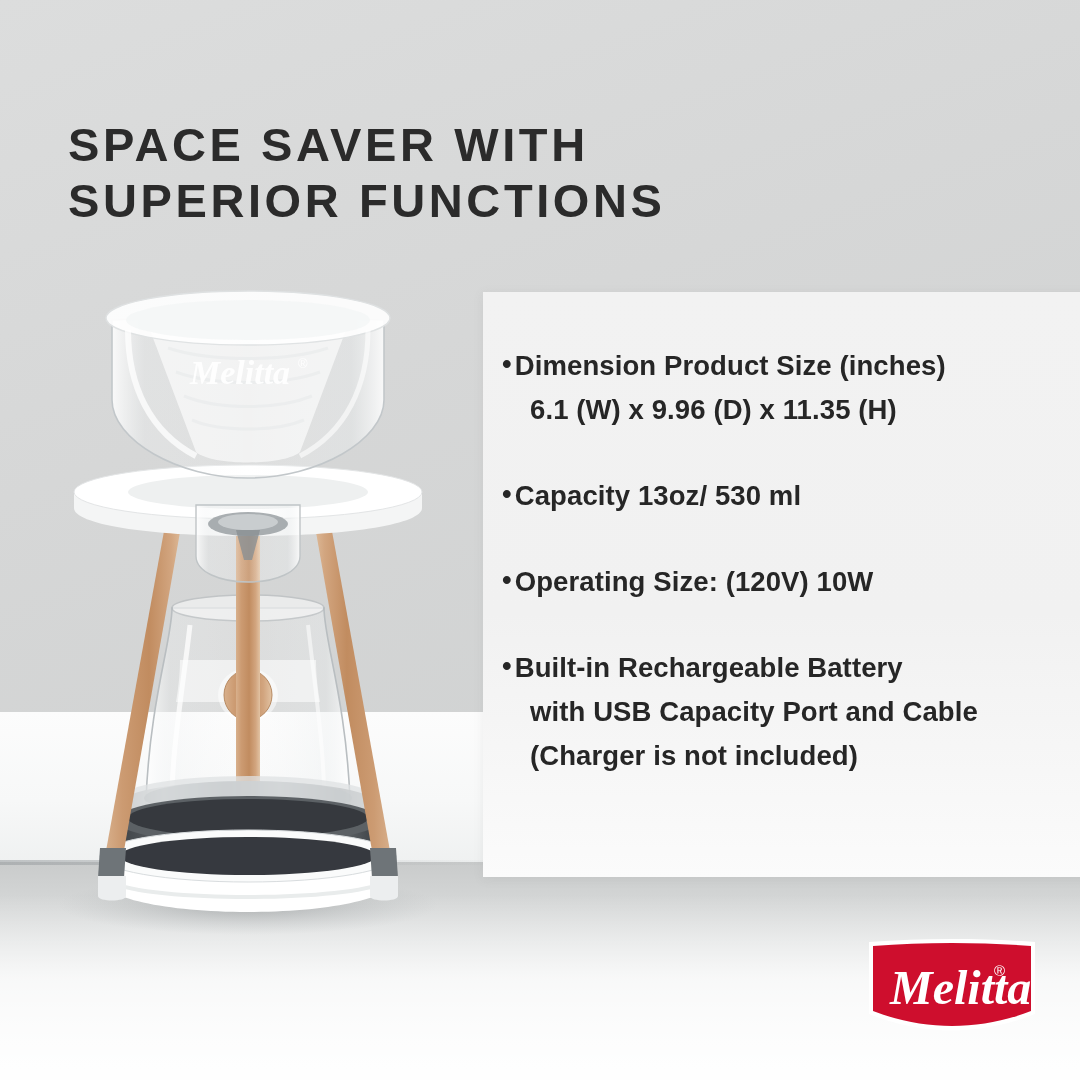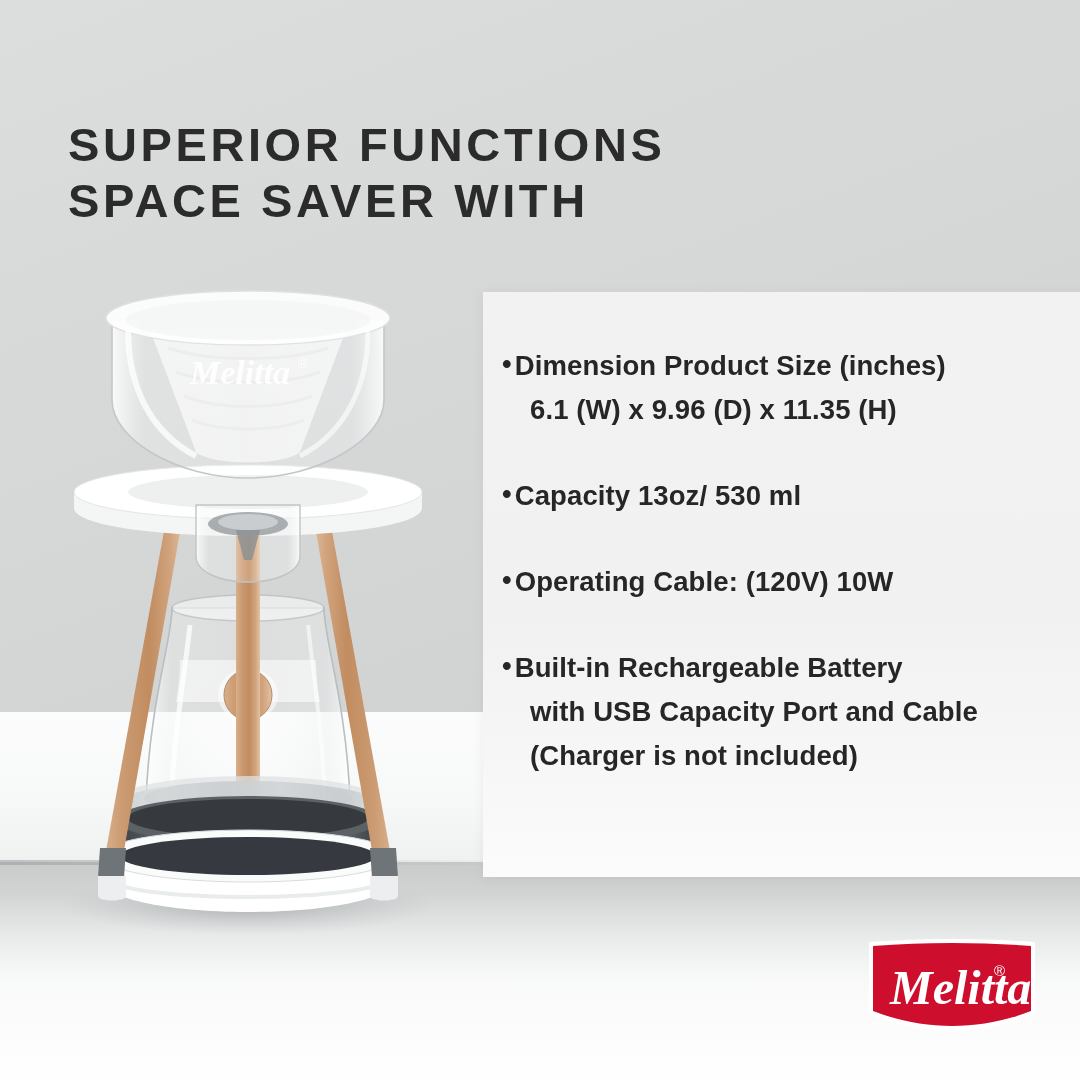--- a/index.html
+++ b/index.html
@@ -122,22 +122,22 @@
 
 <div class="canvas">
 
   <div class="bg-wall"></div>
   <div class="bg-table"></div>
   <div class="bg-floor"></div>
   <div class="bg-floor-gloss"></div>
   <div class="bg-table-edge"></div>
 
   <h1 class="headline">
+    <span class="line">SPACE SAVER WITH</span>
     <span class="line">SUPERIOR FUNCTIONS</span>
-    <span class="line">SPACE SAVER WITH</span>
   </h1>
 
   <div class="product">
     <svg width="520" height="1080" viewBox="0 0 520 1080" xmlns="http://www.w3.org/2000/svg">
       <defs>
         <linearGradient id="woodGrad" x1="0" y1="0" x2="1" y2="0">
           <stop offset="0%" stop-color="#D8B08C"></stop>
           <stop offset="22%" stop-color="#CC9B72"></stop>
           <stop offset="55%" stop-color="#C18C60"></stop>
           <stop offset="82%" stop-color="#D2A57F"></stop>
@@ -254,21 +254,21 @@
       <li class="spec-item">
         <span class="spec-line first"><span class="spec-bullet">•</span><span>Dimension Product Size (inches)</span></span>
         <span class="spec-line cont">6.1 (W) x 9.96 (D) x 11.35 (H)</span>
       </li>
 
       <li class="spec-item">
         <span class="spec-line first"><span class="spec-bullet">•</span><span>Capacity 13oz/ 530 ml</span></span>
       </li>
 
       <li class="spec-item">
-        <span class="spec-line first"><span class="spec-bullet">•</span><span>Operating Cable: (120V) 10W</span></span>
+        <span class="spec-line first"><span class="spec-bullet">•</span><span>Operating Size: (120V) 10W</span></span>
       </li>
 
       <li class="spec-item">
         <span class="spec-line first"><span class="spec-bullet">•</span><span>Built-in Rechargeable Battery</span></span>
         <span class="spec-line cont">with USB Capacity Port and Cable</span>
         <span class="spec-line cont">(Charger is not included)</span>
       </li>
 
     </ul>
   </section>

